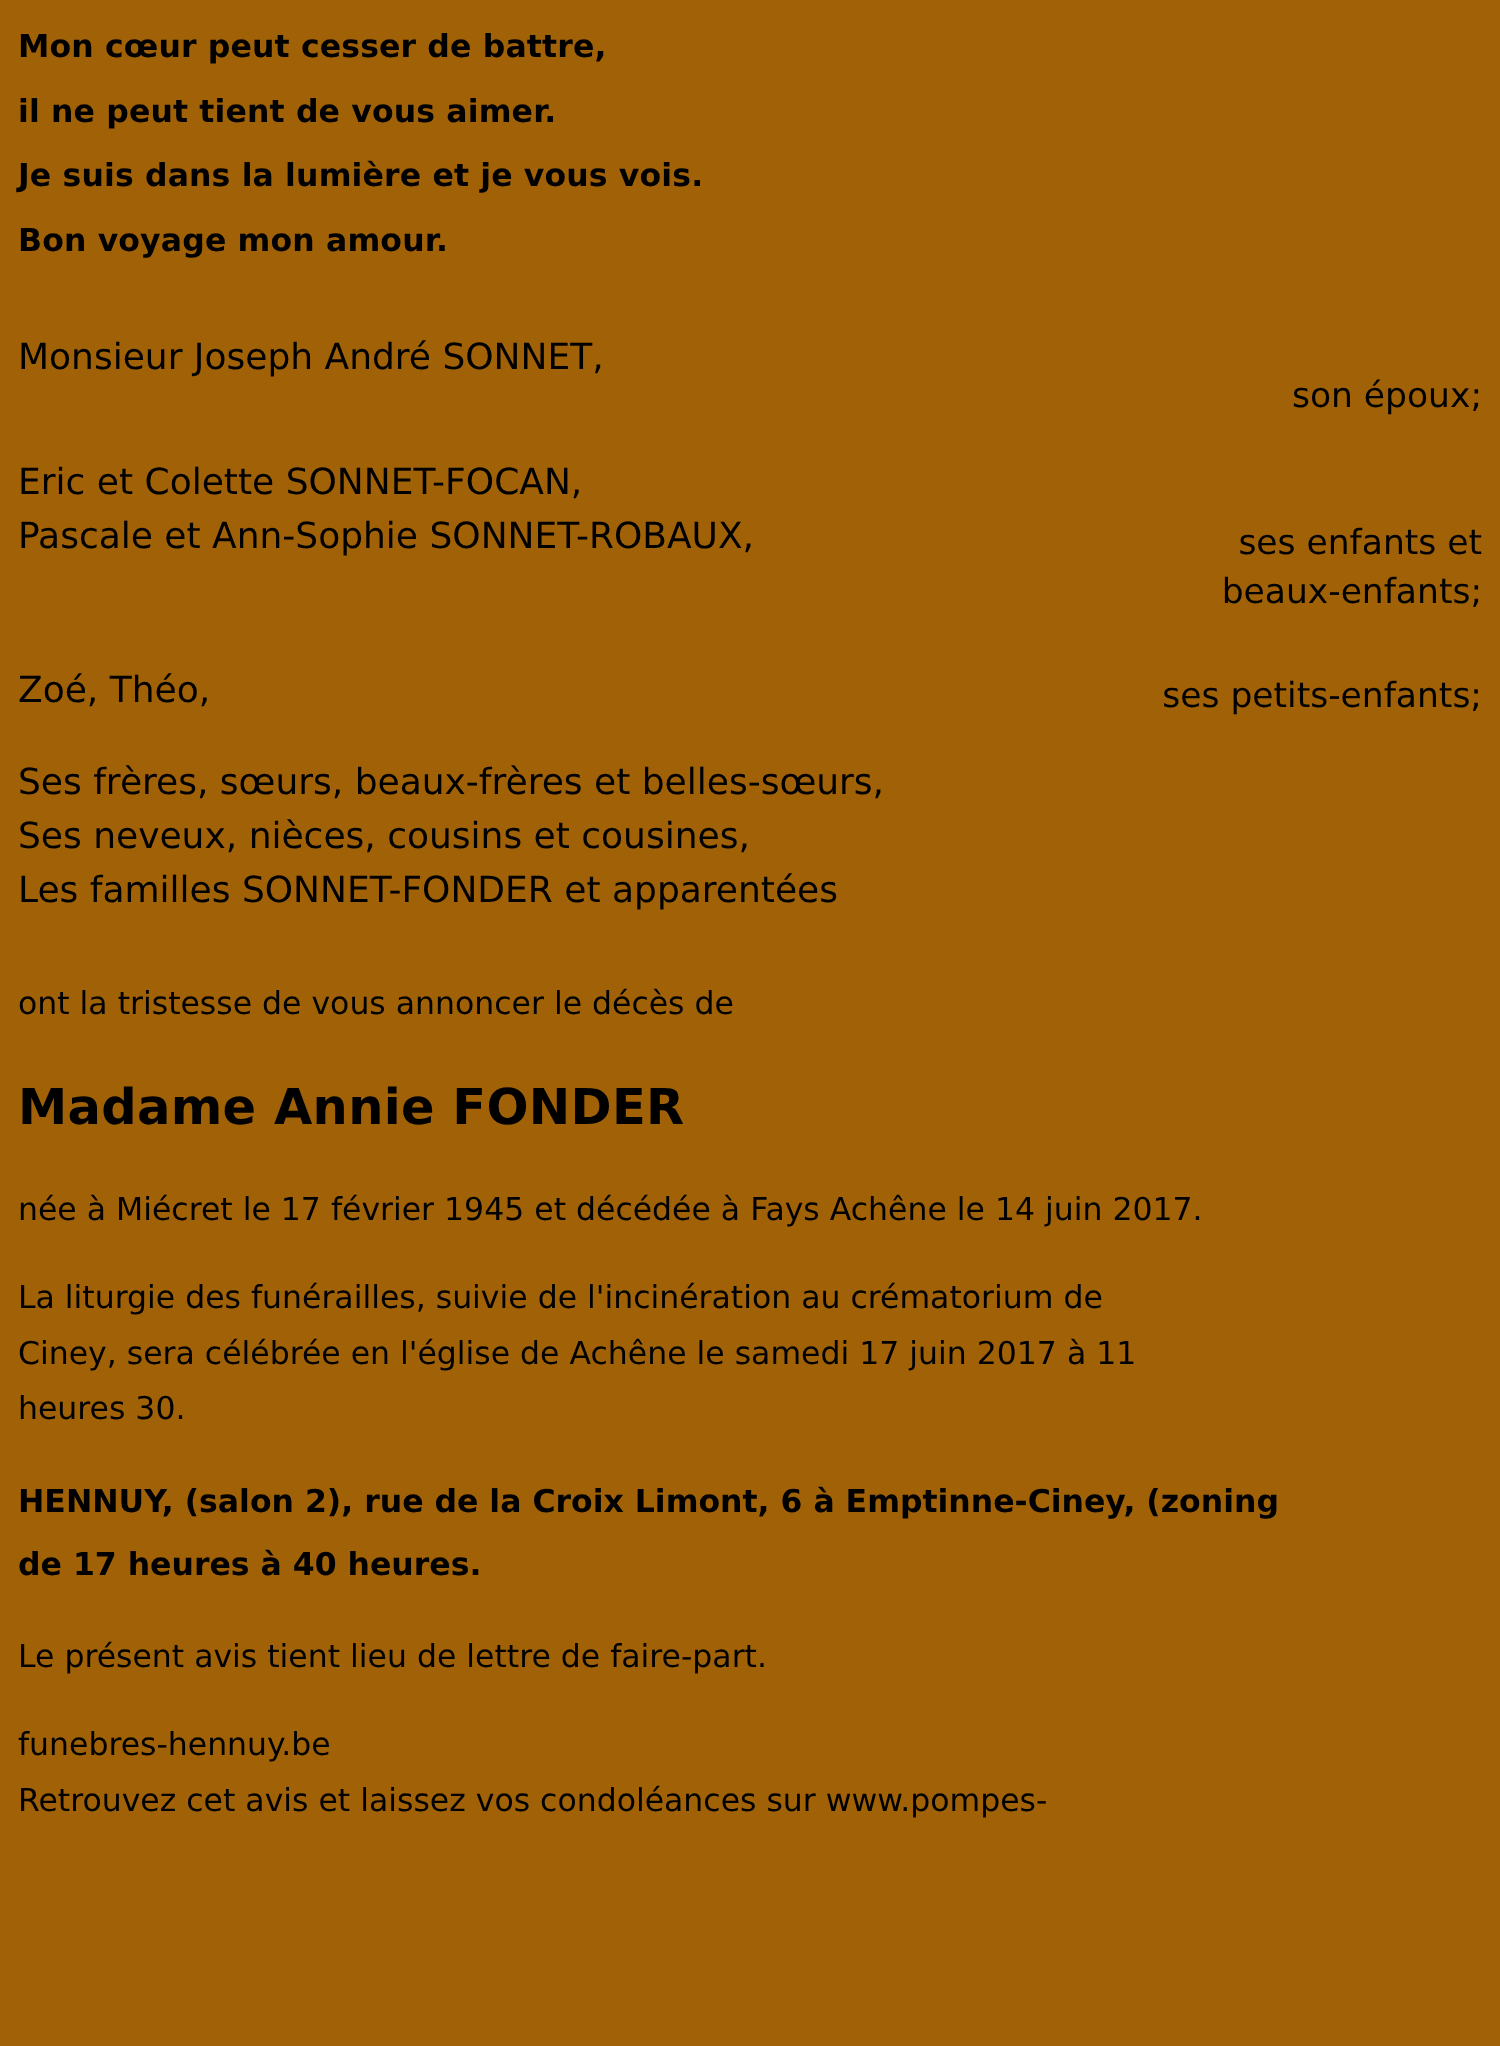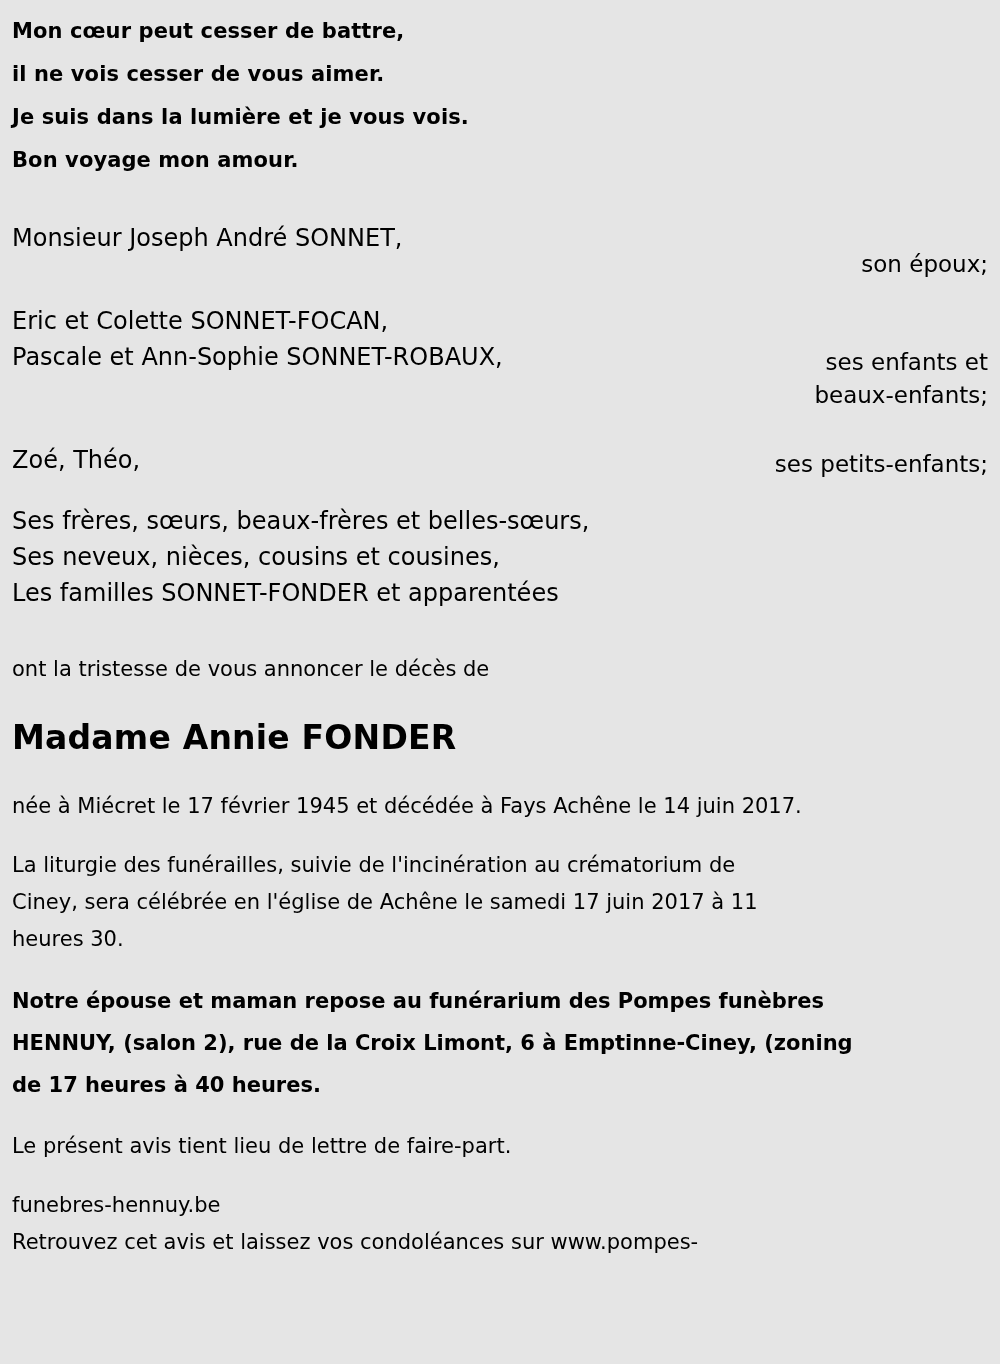--- a/index.html
+++ b/index.html
@@ -10,21 +10,21 @@
   }
   body {
     font-family: "DejaVu Sans", "Liberation Sans", sans-serif;
     color: #000000;
     -webkit-font-smoothing: antialiased;
   }
   .page {
     position: relative;
     width: 1000px;
     height: 1364px;
-    background: #e5e5e5;
+    background: #a16207;
     box-sizing: border-box;
     padding: 10px 12px 0 12px;
     overflow: hidden;
   }
 
   
   .verse {
     font-weight: bold;
     font-size: 21px;
     line-height: 43px;
@@ -91,21 +91,21 @@
     letter-spacing: 0.2px;
   }
 </style>
 </head>
 <body style="background: rgb(255, 255, 255); color: rgb(0, 0, 0);">
 
 <div class="page">
 
   <div class="verse">
     <div class="line">Mon cœur peut cesser de battre,</div>
-    <div class="line">il ne vois cesser de vous aimer.</div>
+    <div class="line">il ne peut tient de vous aimer.</div>
     <div class="line">Je suis dans la lumière et je vous vois.</div>
     <div class="line">Bon voyage mon amour.</div>
   </div>
 
   <div class="gap-after-verse"></div>
 
   <div class="relrow">
     <div class="names">
       <div class="line">Monsieur Joseph André SONNET,</div>
     </div>
@@ -162,21 +162,20 @@
 
   <div class="para nowrap-lines">
     <div class="line">La liturgie des funérailles, suivie de l'incinération au crématorium de</div>
     <div class="line">Ciney, sera célébrée en l'église de Achêne le samedi 17 juin 2017 à 11</div>
     <div class="line">heures 30.</div>
   </div>
 
   <div class="gap-sm"></div>
 
   <div class="para-bold">
-    <div class="line">Notre épouse et maman repose au funérarium des Pompes funèbres</div>
     <div class="line">HENNUY, (salon 2), rue de la Croix Limont, 6 à Emptinne-Ciney, (zoning</div>
     <div class="line">de 17 heures à 40 heures.</div>
   </div>
 
   <div class="gap-sm"></div>
 
   <div class="para">Le présent avis tient lieu de lettre de faire-part.</div>
 
   <div class="gap-sm"></div>
 

